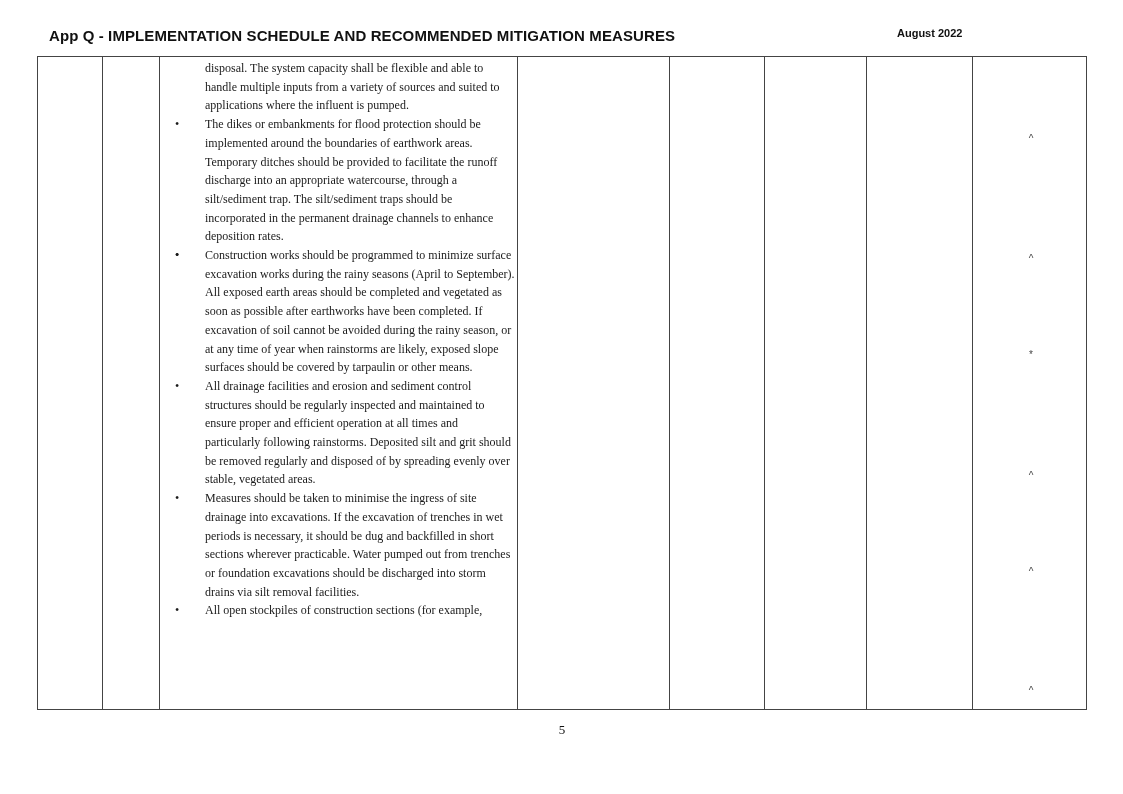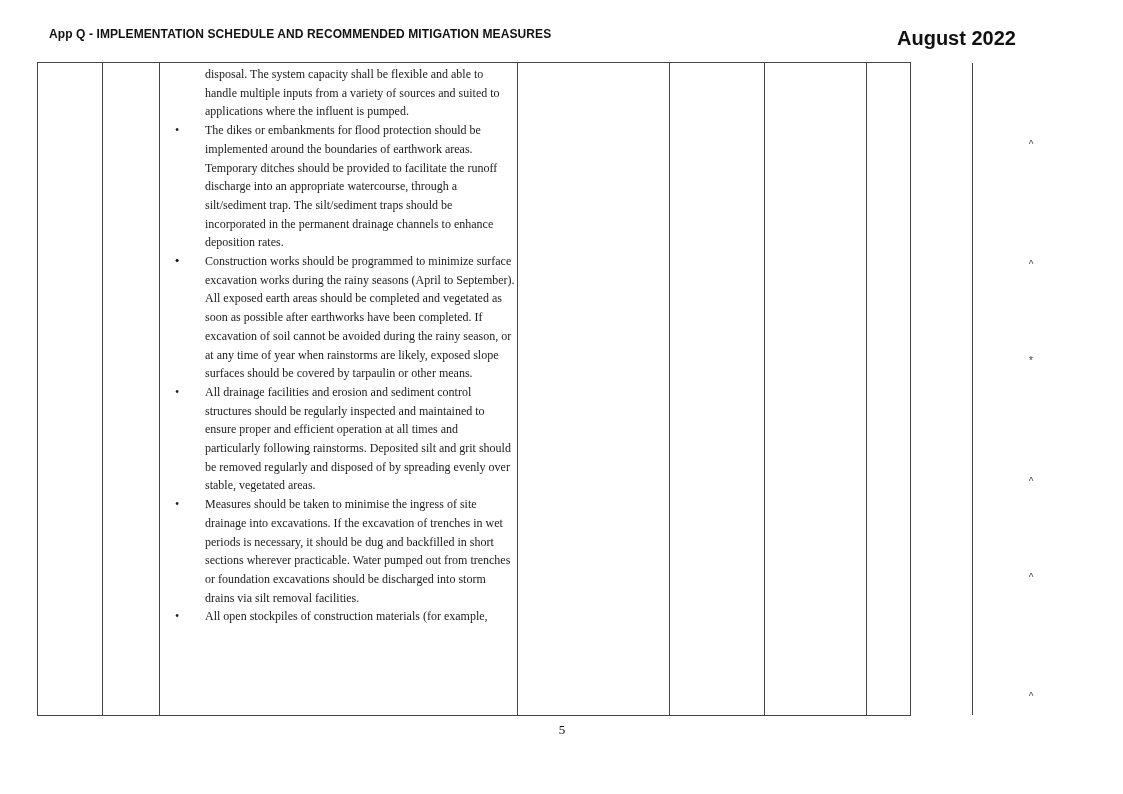--- a/index.html
+++ b/index.html
@@ -1,28 +1,28 @@
 <!DOCTYPE html>
 <html><head>
   <meta charset="utf-8">
   <style>
     html, body { margin: 0; padding: 0; background: #ffffff; }
     body { width: 1123px; height: 794px; position: relative; overflow: hidden; }
     .header-title {
       position: absolute; left: 49px; top: 27px;
-      font-family: "Liberation Sans", sans-serif; font-weight: bold; font-size: 12px;
+      font-family: "Liberation Sans", sans-serif; font-weight: bold; font-size: 15px;
       color: #111; letter-spacing: 0.1px;
     }
     .header-date {
       position: absolute; left: 897px; top: 27px;
-      font-family: "Liberation Sans", sans-serif; font-weight: bold; font-size: 20px;
+      font-family: "Liberation Sans", sans-serif; font-weight: bold; font-size: 11px;
       color: #111;
     }
     .table {
-      position: absolute; left: 37px; top: 62px; width: 874px; height: 654px;
+      position: absolute; left: 37px; top: 56px; width: 1050px; height: 654px;
       border: 1.5px solid #444; box-sizing: border-box;
     }
     .col-line {
       position: absolute; top: 0; bottom: 0; width: 0; border-left: 1.5px solid #444;
     }
     .text-cell {
       position: absolute; left: 122px; top: 2px; width: 355px;
       font-family: "Liberation Serif", serif; font-size: 12px; line-height: 18.7px; color: #1a1a1a;
     }
     .para { position: relative; padding-left: 45px; }
@@ -72,21 +72,21 @@
     <div class="para">
       <span class="bullet">•</span>
       <span>All drainage facilities and erosion and sediment control structures should be regularly inspected and maintained to ensure proper and efficient operation at all times and particularly following rainstorms. Deposited silt and grit should be removed regularly and disposed of by spreading evenly over stable, vegetated areas.</span>
     </div>
     <div class="para">
       <span class="bullet">•</span>
       <span>Measures should be taken to minimise the ingress of site drainage into excavations. If the excavation of trenches in wet periods is necessary, it should be dug and backfilled in short sections wherever practicable. Water pumped out from trenches or foundation excavations should be discharged into storm drains via silt removal facilities.</span>
     </div>
     <div class="para">
       <span class="bullet">•</span>
-      <span>All open stockpiles of construction materials (for example,</span>
+      <span>All open stockpiles of construction sections (for example,</span>
     </div>
   </div>
 
   <span class="marker" style="left:983px; top:76px">^</span>
   <span class="marker" style="left:983px; top:196px">^</span>
   <span class="marker" style="left:983px; top:292px">*</span>
   <span class="marker" style="left:983px; top:413px">^</span>
   <span class="marker" style="left:983px; top:509px">^</span>
   <span class="marker" style="left:983px; top:628px">^</span>
 </div>

